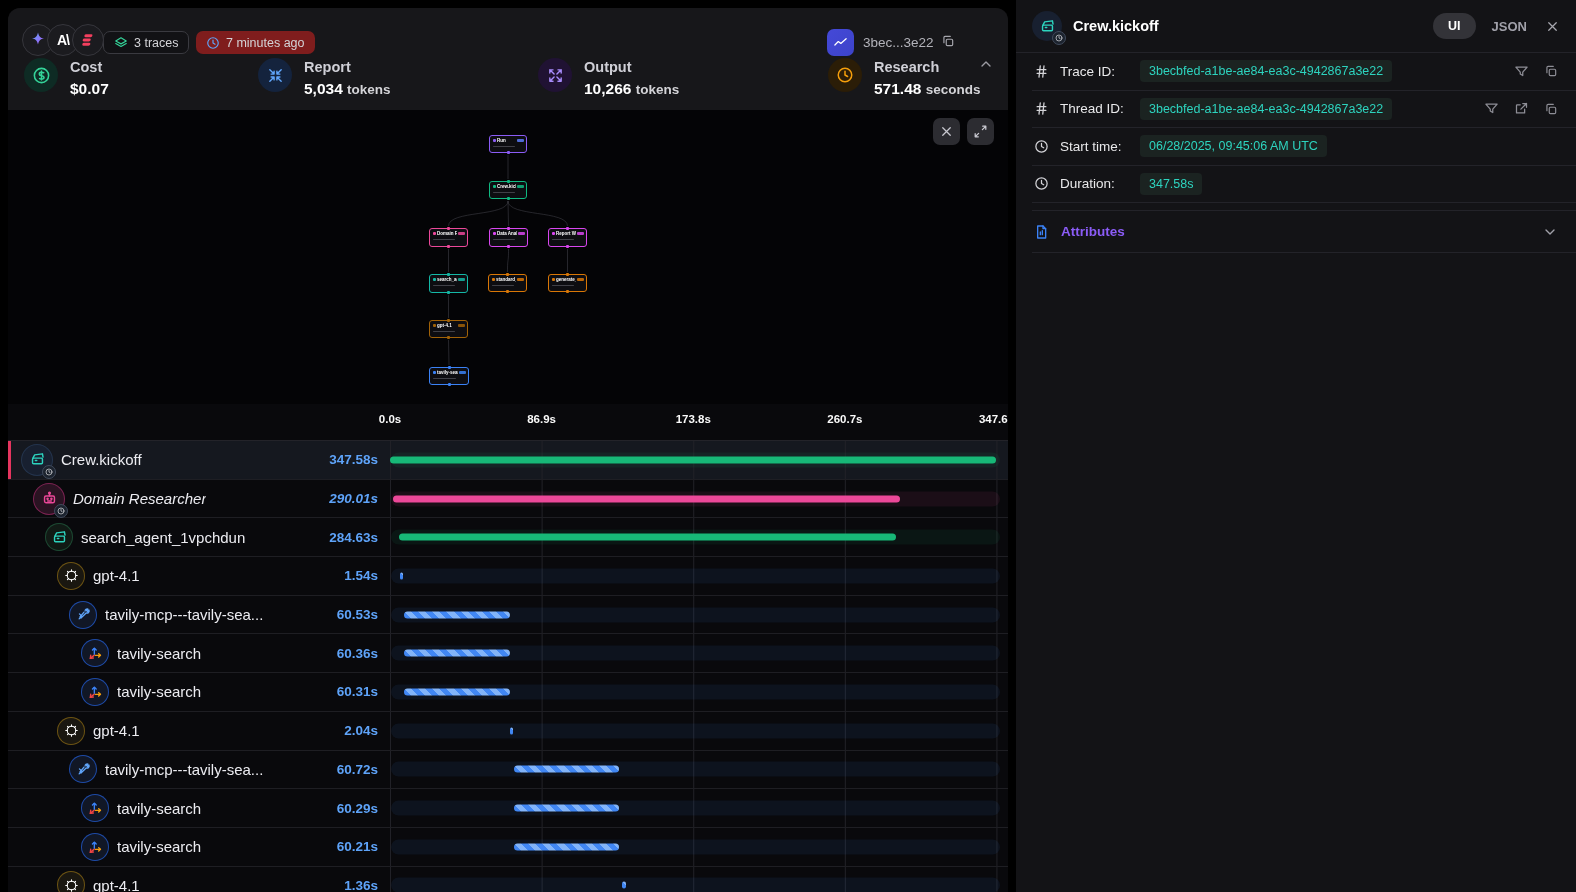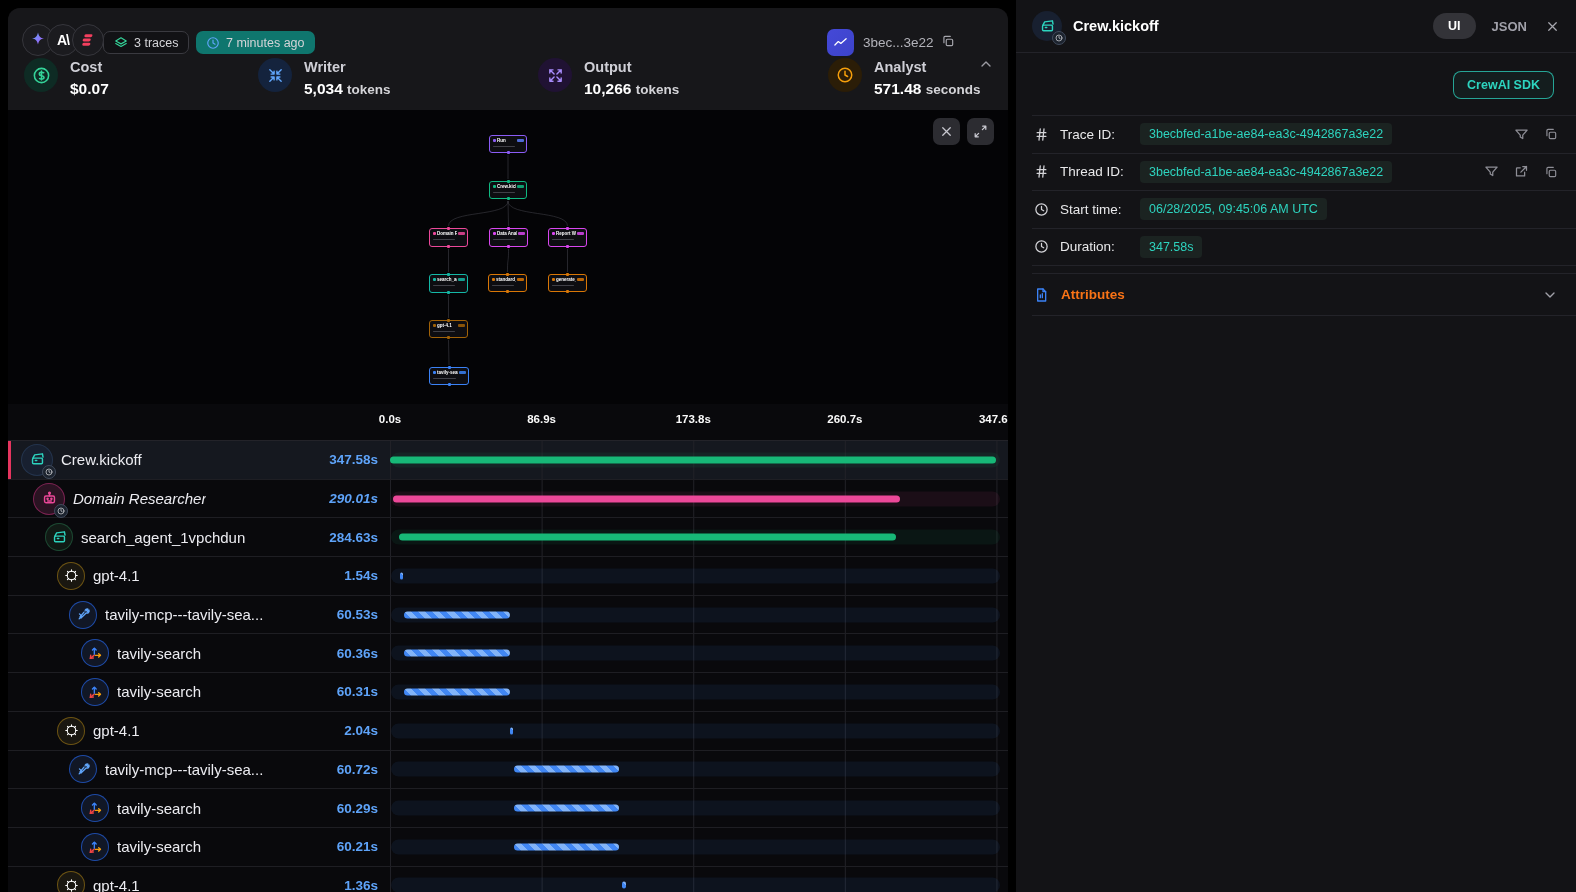--- a/index.html
+++ b/index.html
@@ -10,21 +10,21 @@
   
   .top{position:relative;height:102px;background:#17171a;}
   .avatars{position:absolute;left:14px;top:16px;display:flex;}
   .avatar{width:32px;height:32px;border-radius:50%;background:#1b1b1f;border:1px solid #36363c;
     display:flex;align-items:center;justify-content:center;margin-right:-7px;position:relative;}
   .avatar:nth-child(2){z-index:1}.avatar:nth-child(3){z-index:2}
   .avatar .anth{font-weight:700;color:#fff;font-size:14px;letter-spacing:-1px;}
   .badge{position:absolute;top:23px;height:23px;display:flex;align-items:center;gap:6px;
     padding:0 10px;border-radius:7px;font-size:12.5px;color:#d4d4d8;}
   .badge.traces{left:95px;background:#121215;border:1px solid #3a3a40;}
-  .badge.age{left:188px;background:#0f766e;}
+  .badge.age{left:188px;background:#7f1d1d;}
   .chart-btn{position:absolute;left:819px;top:21px;width:27px;height:27px;border-radius:7px;
     background:linear-gradient(135deg,#4449d8,#3d43c9);display:flex;align-items:center;justify-content:center;}
   .trace-short{position:absolute;left:855px;top:27px;font-size:13.5px;color:#b3b3ba;}
   .copy-top{position:absolute;left:933px;top:26px;color:#a6a6ad;}
   .chev-top{position:absolute;left:970px;top:48px;color:#9c9ca3;}
   .stat{position:absolute;top:50px;display:flex;gap:12px;align-items:flex-start;}
   .stat .sicon{width:34px;height:34px;border-radius:50%;display:flex;align-items:center;justify-content:center;}
   .stat .slabel{font-size:14.5px;font-weight:700;color:#cfcfd6;line-height:1.15;margin-top:1px;}
   .stat .svalue{font-size:15.5px;font-weight:700;color:#fff;margin-top:4px;}
   .stat .sunit{font-weight:600;font-size:13.5px;color:#d4d4d8;}
@@ -77,21 +77,21 @@
   .sdkrow{display:flex;justify-content:flex-end;padding:18px 22px 16px 0;border-bottom:1px solid #232329;margin:0 0 0 16px;}
   .sdkbadge{border:1px solid rgba(45,212,191,.75);color:#2dd4bf;font-weight:700;font-size:12.5px;
     padding:6px 13px;border-radius:8px;background:rgba(45,212,191,.05);}
   .field{display:flex;align-items:center;height:37.5px;margin-left:16px;padding-right:18px;border-bottom:1px solid #232329;}
   .ficon{width:18px;color:#d4d4d8;display:flex;align-items:center;justify-content:center;flex:none;}
   .flabel{font-size:13.5px;color:#e8e8ea;margin-left:10px;width:80px;flex:none;}
   .fvalue{font-size:12.5px;color:#2dd4bf;background:#1b2321;border-radius:4px;padding:4px 9px;white-space:nowrap;}
   .factions{margin-left:auto;display:flex;gap:15px;color:#8e8e96;align-items:center;}
   .attr{display:flex;align-items:center;height:43px;margin:7px 0 0 16px;padding-right:18px;
     border-top:1px solid #232329;border-bottom:1px solid #232329;}
-  .attr .alabel{font-size:13.5px;font-weight:700;color:#f97316;margin-left:11px;flex:1;}
+  .attr .alabel{font-size:13.5px;font-weight:700;color:#8b5cf6;margin-left:11px;flex:1;}
   .attr .achev{color:#a1a1aa;}
   svg{display:block;}
 </style>
 </head>
 <body>
 
 <div class="left-card">
   <div class="top">
     <div class="avatars">
       <div class="avatar">
@@ -172,21 +172,21 @@
     </div>
     <div class="stat input">
       <div class="sicon arrows-in">
           <span>
             <svg width="17" height="17" viewBox="0 0 24 24" fill="none" stroke="#60a5fa" stroke-width="2" stroke-linecap="round" stroke-linejoin="round">
               <path d="M4 4l6 6M10 10H5.8M10 10V5.8M20 20l-6-6M14 14h4.2M14 14v4.2M20 4l-6 6M14 10h4.2M14 10V5.8M4 20l6-6M10 14H5.8M10 14v4.2"></path>
             </svg>
           </span>
         </div>
       <div>
-          <div class="slabel">Writer</div>
+          <div class="slabel">Report</div>
         <div class="svalue"><span>5,034</span> <span class="sunit">tokens</span></div>
         </div>
     </div>
     <div class="stat output">
       <div class="sicon arrows-out">
           <span>
             <svg width="17" height="17" viewBox="0 0 24 24" fill="none" stroke="#a78bfa" stroke-width="2" stroke-linecap="round" stroke-linejoin="round">
               <path d="M10 10 4 4M4 4h4.5M4 4v4.5M14 14l6 6M20 20h-4.5M20 20v-4.5M14 10l6-6M20 4h-4.5M20 4v4.5M10 14l-6 6M4 20h4.5M4 20v-4.5"></path>
             </svg>
           </span>
@@ -199,21 +199,21 @@
     <div class="stat duration">
       <div class="sicon clockstat">
           <span>
             <svg width="18" height="18" viewBox="0 0 24 24" fill="none" stroke="#f59e0b" stroke-width="2" stroke-linecap="round" stroke-linejoin="round">
               <circle cx="12" cy="12" r="9"></circle>
               <path d="M12 7v5l3.5 2"></path>
             </svg>
           </span>
         </div>
       <div>
-          <div class="slabel">Analyst</div>
+          <div class="slabel">Research</div>
         <div class="svalue"><span>571.48</span> <span class="sunit">seconds</span></div>
         </div>
     </div>
   </div>
 
   <div class="graph" id="graph">
     <svg id="edges" width="1000" height="294" style="position:absolute;left:0;top:0">
         <line x1="500" y1="45" x2="500" y2="69" stroke="#4b4b55" stroke-width="0.8" opacity="0.6"></line>
         <path d="M500 91 C 500 107, 440.5 100, 440.5 116" stroke="#4b4b55" stroke-width="0.8" fill="none" opacity="0.6"></path>
         <line x1="500" y1="91" x2="500.5" y2="116" stroke="#4b4b55" stroke-width="0.8" opacity="0.6"></line>
@@ -619,23 +619,20 @@
           </svg>
         </span>
       </div>
     <div class="ptitle">Crew.kickoff</div>
     <div class="tab-ui">UI</div>
     <div class="tab-json">JSON</div>
     <div class="pclose"><span><svg width="15" height="15" viewBox="0 0 24 24" fill="none" stroke="currentColor" stroke-width="2" stroke-linecap="round" stroke-linejoin="round">
             <path d="M6 6l12 12M18 6 6 18"></path>
           </svg></span></div>
   </div>
-  <div class="sdkrow">
-    <span class="sdkbadge">CrewAI SDK</span>
-  </div>
   <div id="fields">
       <div class="field">
         <span class="ficon">
           <svg width="15" height="15" viewBox="0 0 24 24" fill="none" stroke="#d4d4d8" stroke-width="2" stroke-linecap="round" stroke-linejoin="round">
             <path d="M5 9h14M5 15h14M10 3 8 21M16 3l-2 18"></path>
           </svg>
         </span>
         <span class="flabel">Trace ID:</span>
         <span class="fvalue">3becbfed-a1be-ae84-ea3c-4942867a3e22</span>
         <span class="factions">

